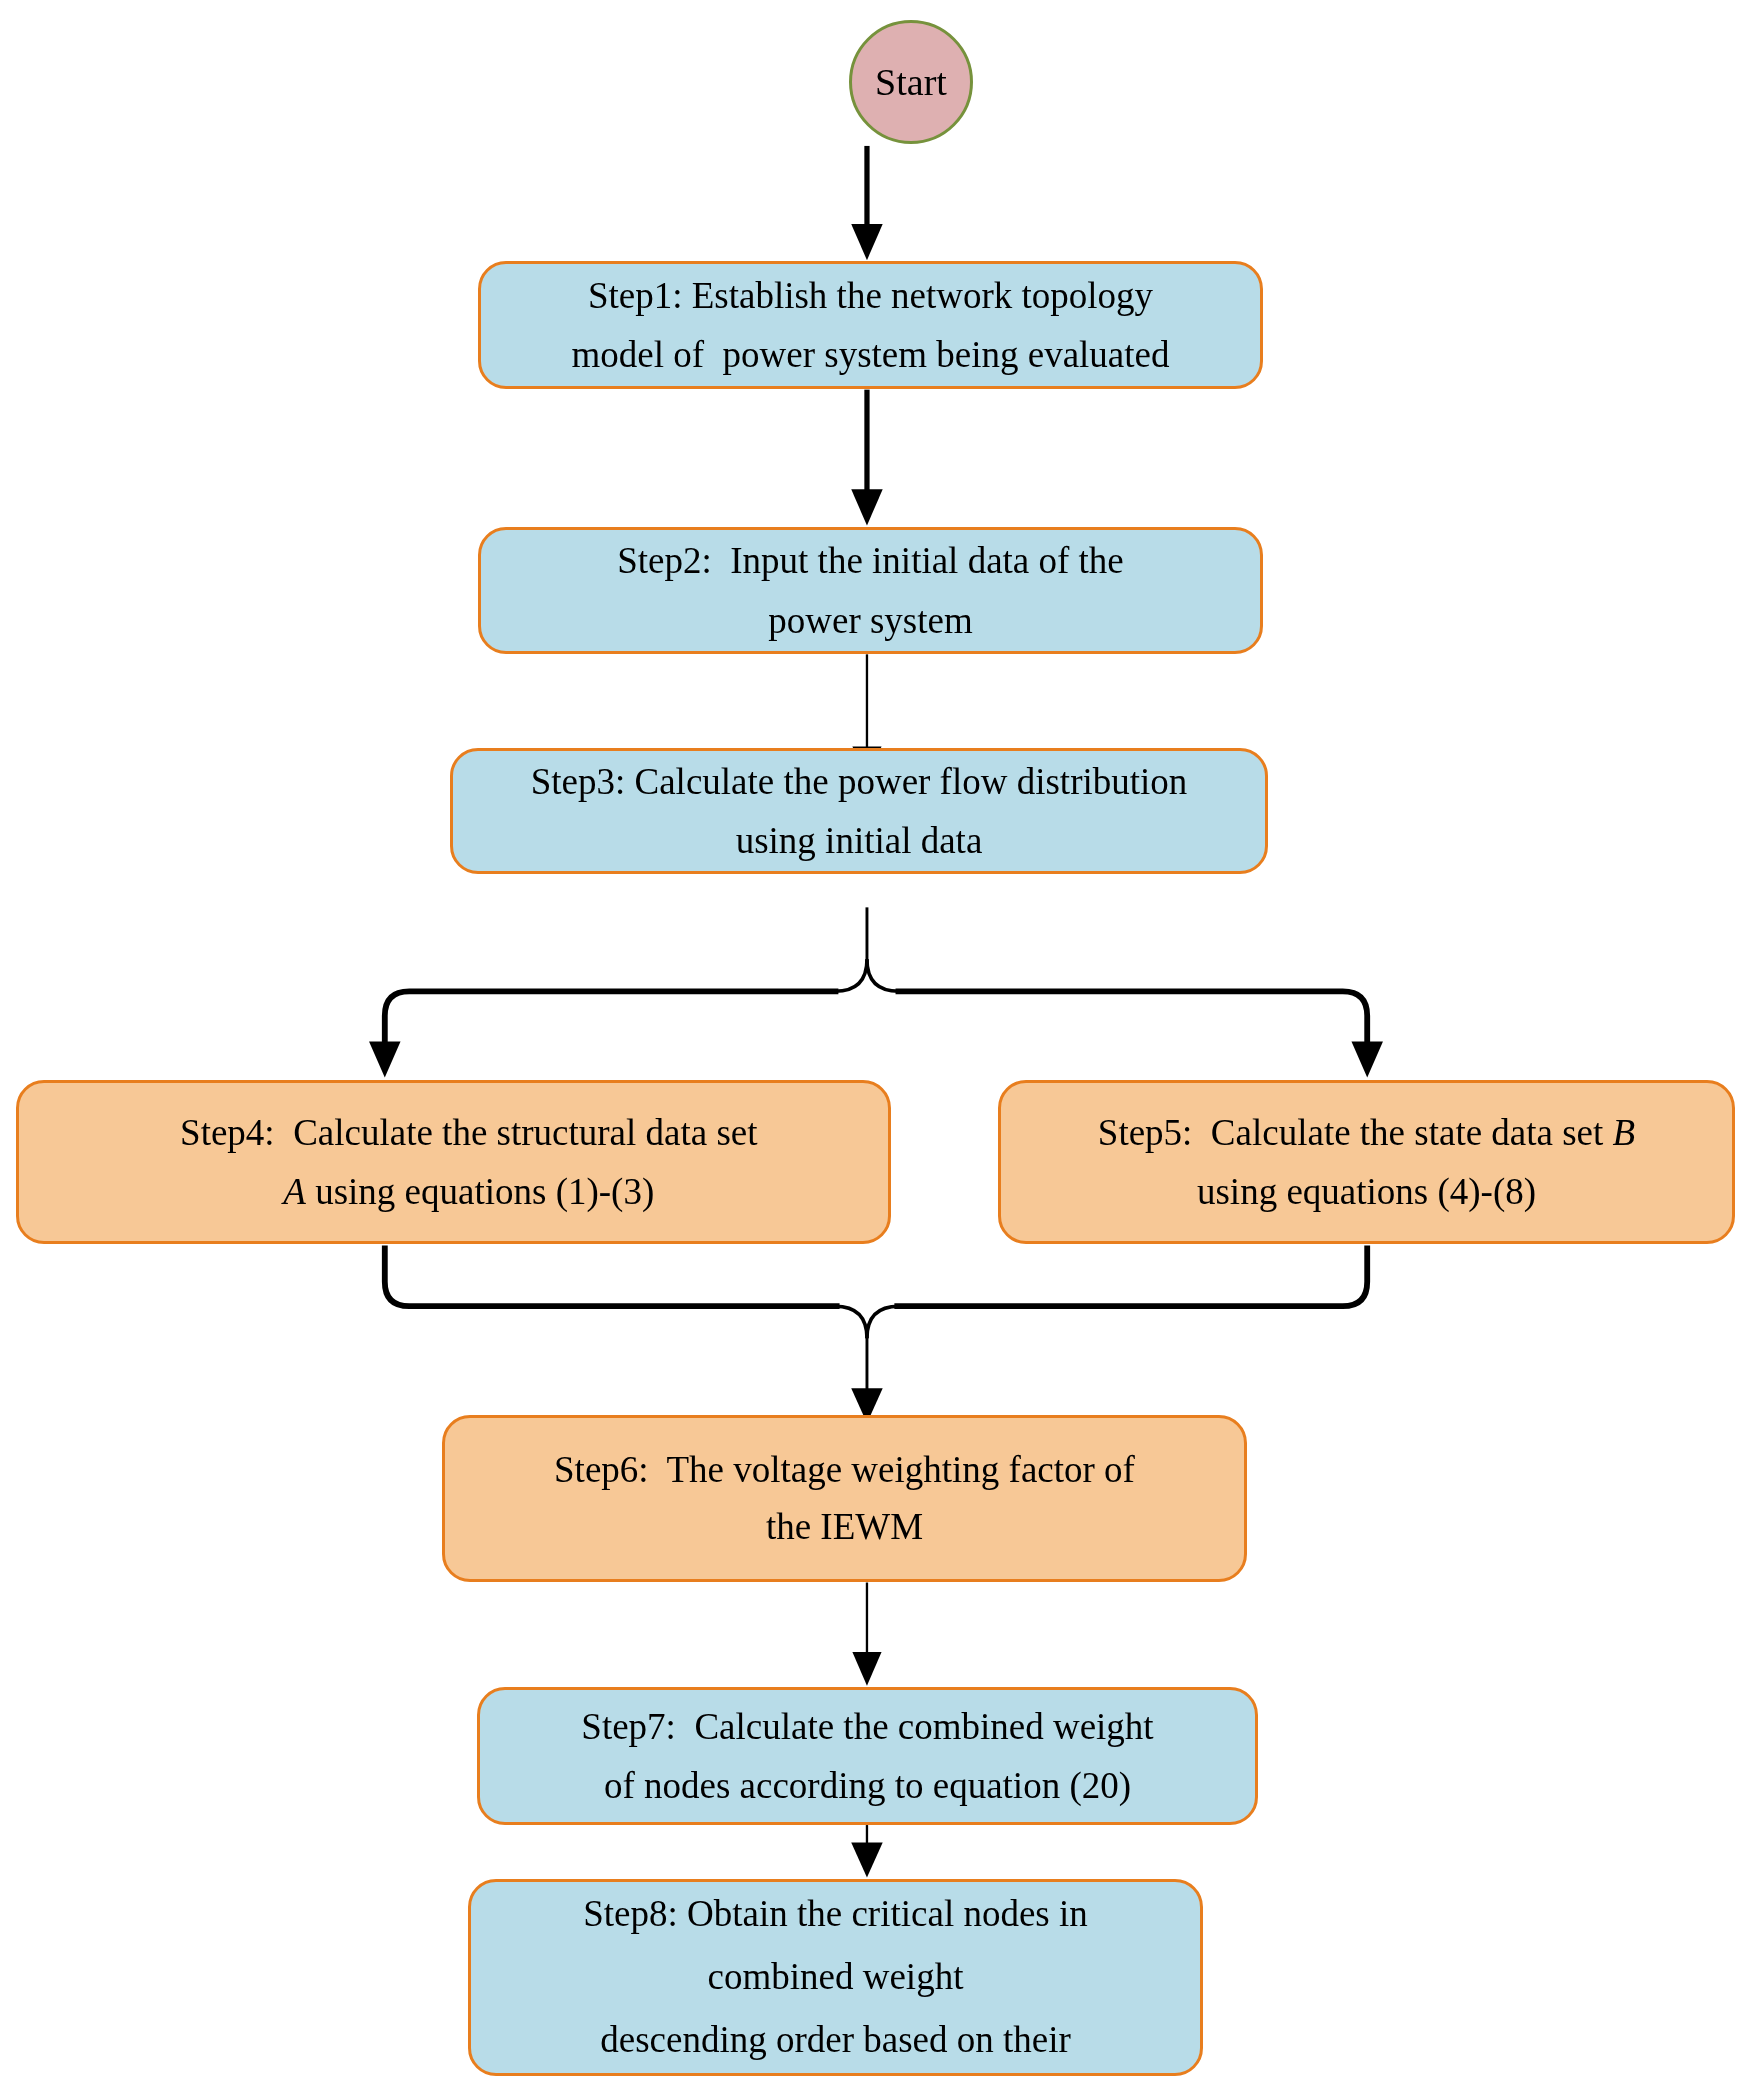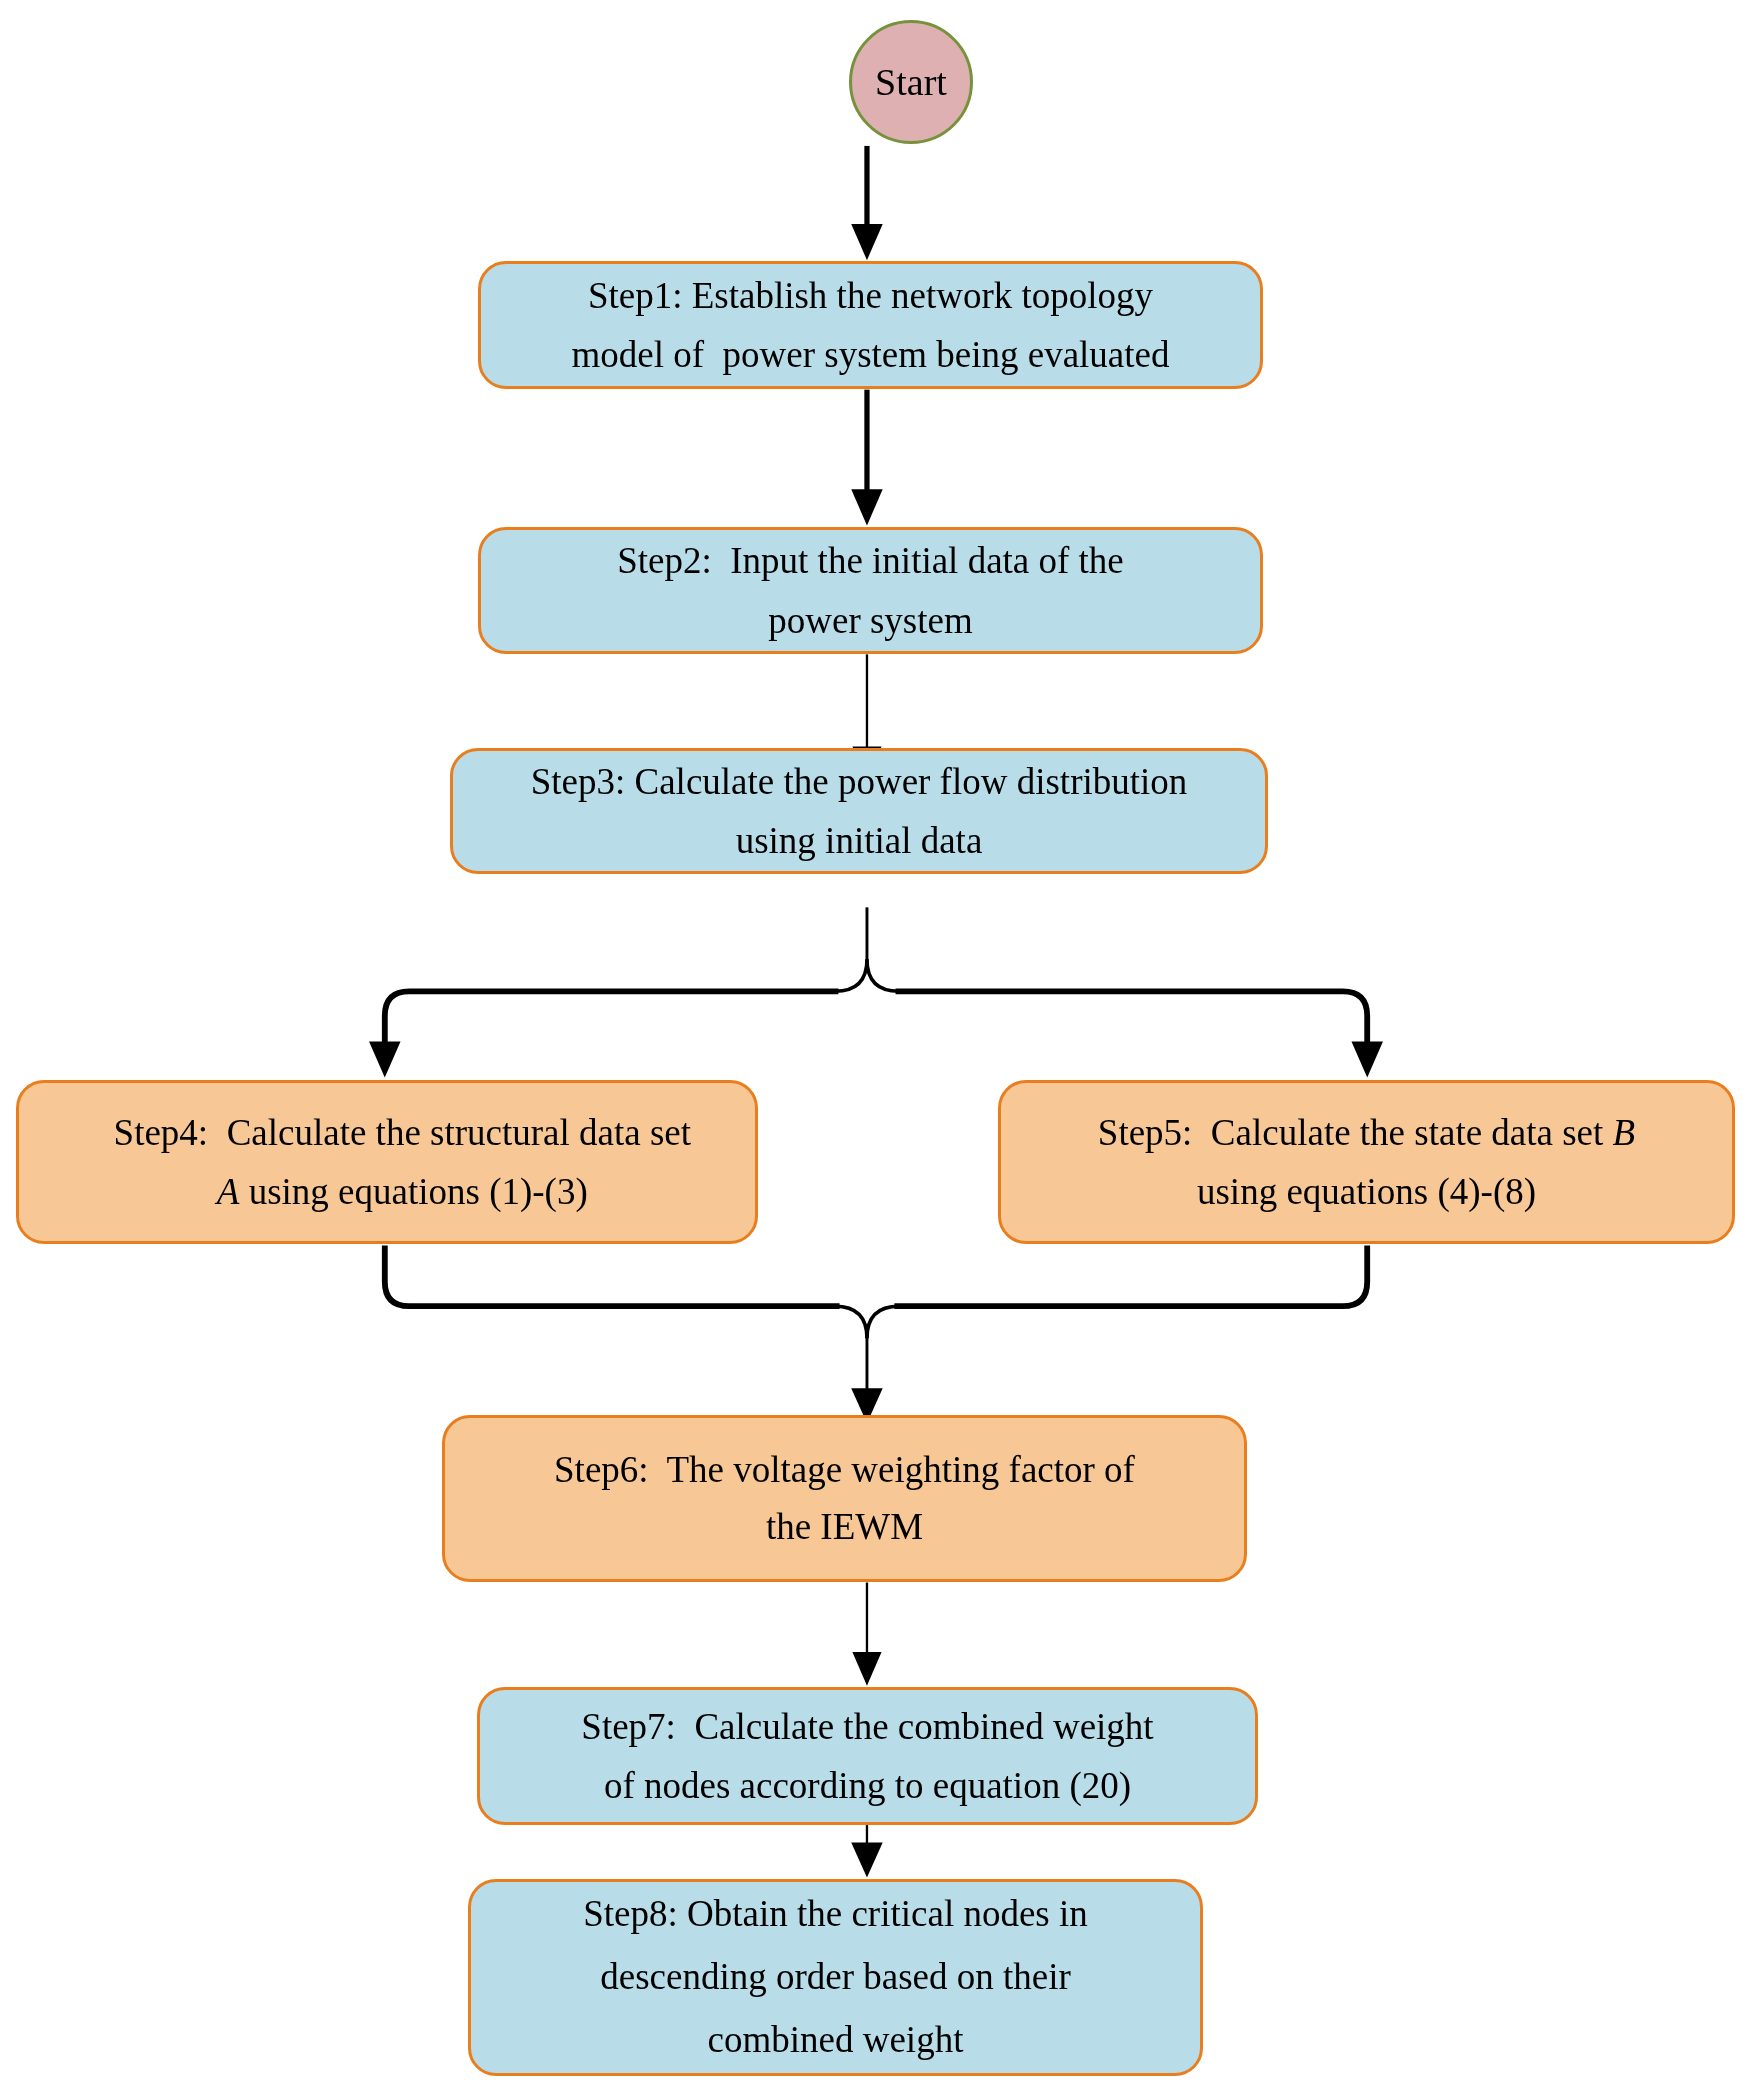--- a/index.html
+++ b/index.html
@@ -27,21 +27,21 @@
   #start{
     left:849px;top:20px;width:124px;height:124px;
     border-radius:50%;
     background:var(--pink-fill,#deb0b1);
     border:3.5px solid var(--green-border,#76923c);
     font-size:38px;
   }
   #step1{left:478px;top:261px;width:785px;height:128px;}
   #step2{left:478px;top:527px;width:785px;height:127px;}
   #step3{left:450px;top:748px;width:818px;height:126px;}
-  #step4{left:16.3px;top:1080px;width:742px;height:164px;padding-left:30px;}
+  #step4{left:16.3px;top:1080px;width:875px;height:164px;padding-left:30px;}
   #step5{left:998px;top:1080px;width:737px;height:164px;}
   #step6{left:442px;top:1415px;width:805px;height:167px;line-height:1.52;}
   #step7{left:477px;top:1687px;width:781px;height:138px;}
   #step8{left:468px;top:1879px;width:735px;height:197px;line-height:1.7;}
   .it{font-style:italic;}
 </style>
 </head>
 <body>
 
 <div id="canvas">
@@ -113,18 +113,18 @@
     <div class="line"><span>the IEWM</span></div>
   </div>
 
   <div class="node blue" id="step7">
     <div class="line"><span>Step7:  Calculate the combined weight</span></div>
     <div class="line"><span>of nodes according to equation (20)</span></div>
   </div>
 
   <div class="node blue" id="step8">
     <div class="line"><span>Step8: Obtain the critical nodes in</span></div>
+    <div class="line"><span>combined weight</span></div>
     <div class="line"><span>descending order based on their</span></div>
-    <div class="line"><span>combined weight</span></div>
   </div>
 
 </div>
 
 
 </body></html>

